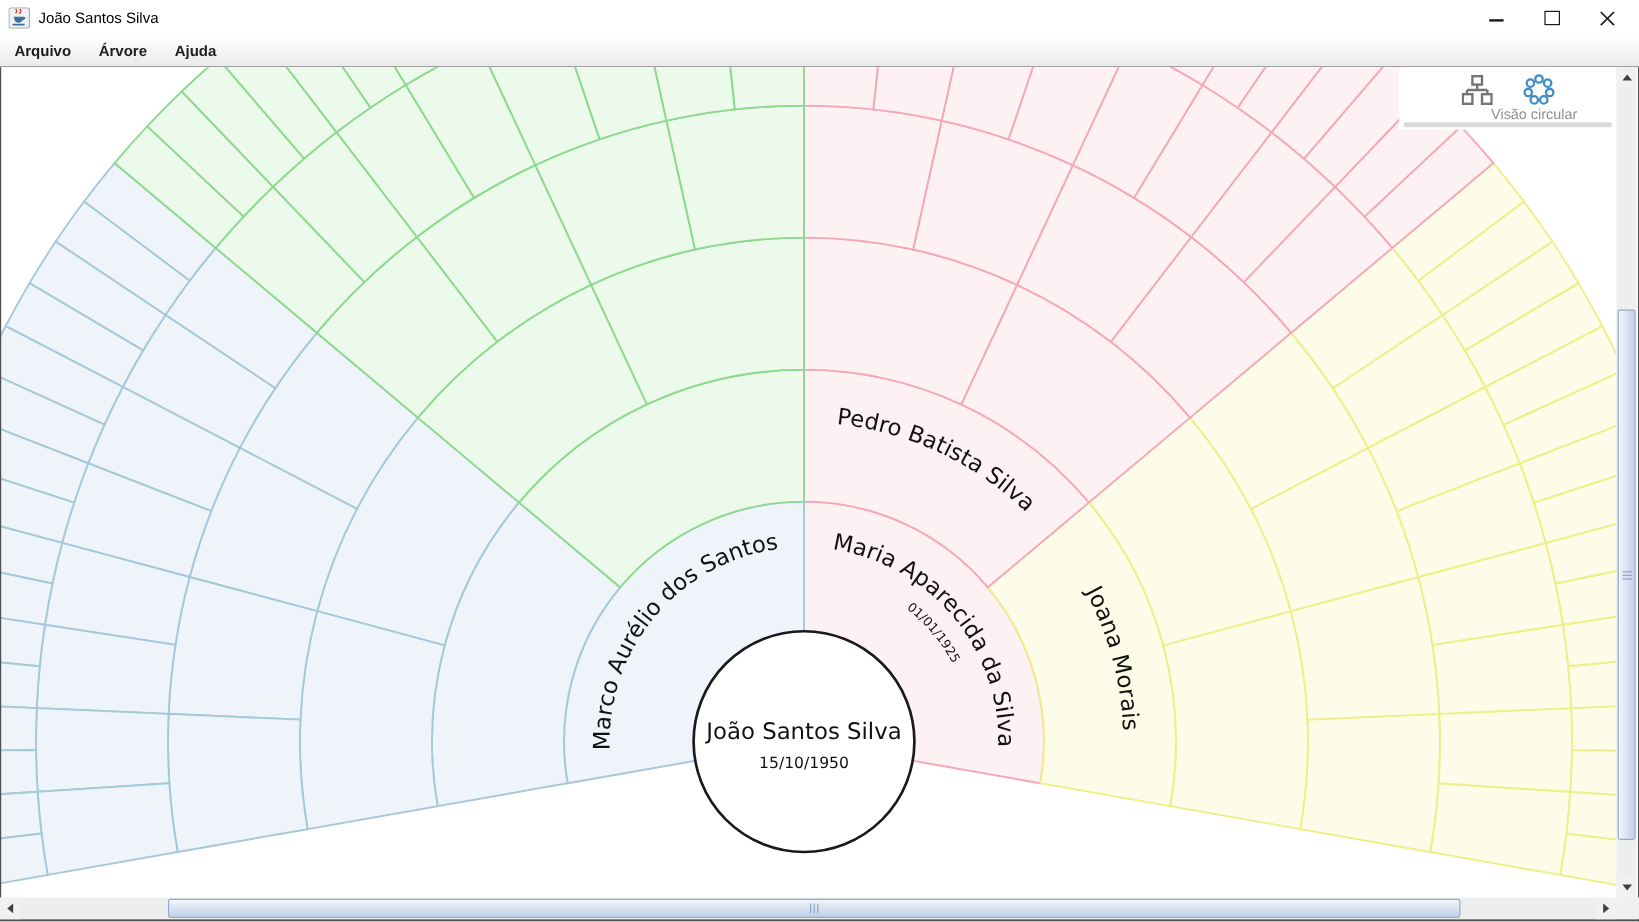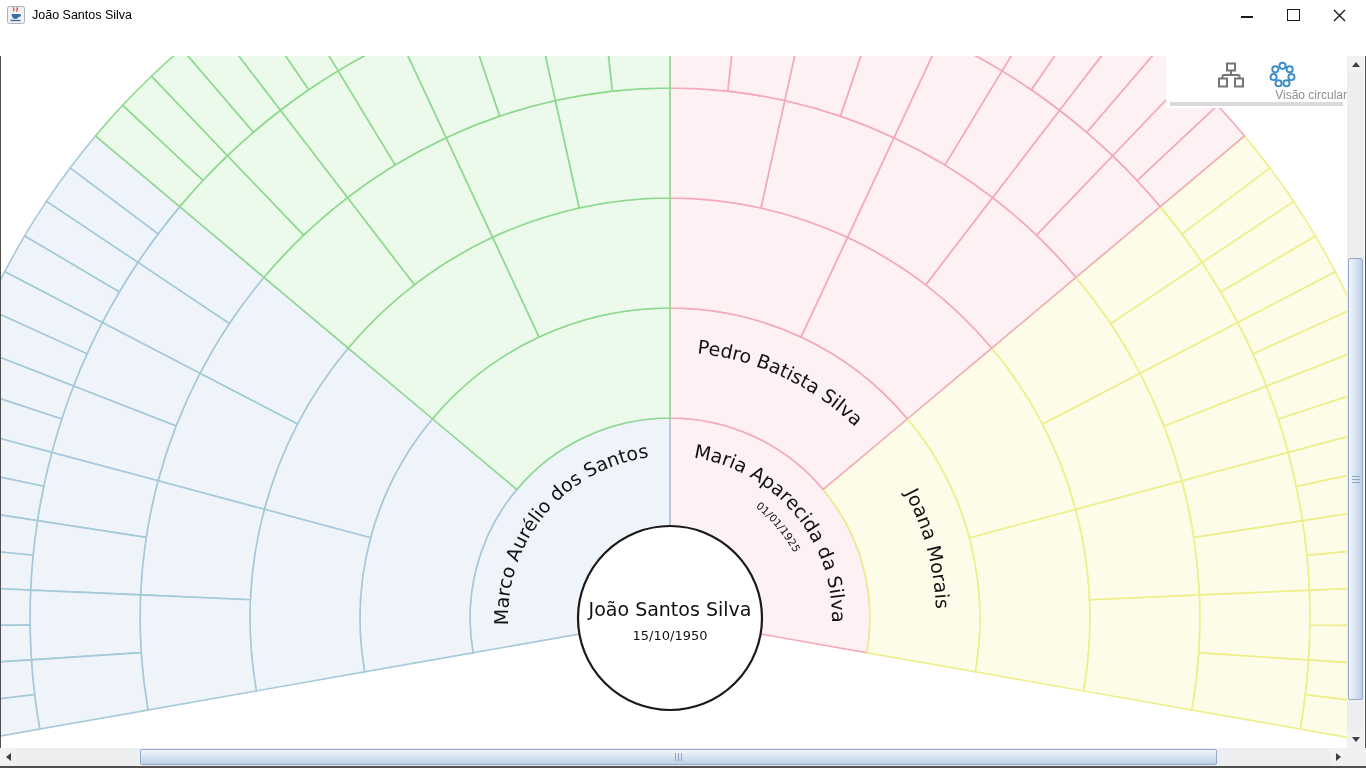--- a/index.html
+++ b/index.html
@@ -28,21 +28,21 @@
   #fan-svg { position:absolute; left:0; top:56px; width:1347px; height:692px; background:#fff; }
   #left-edge   { position:absolute; left:0;     top:56px;  width:1px;   height:710px; background:#4f4f4f; z-index:6; }
   #right-edge  { position:absolute; left:1365px;top:56px;  width:1px;   height:712px; background:#4f4f4f; z-index:6; }
   #bottom-edge { position:absolute; left:0;     top:766px; width:1366px;height:2px;   background:#4f4f4f; z-index:6; }
 
   
   #view-toolbar { position:absolute; left:1166px; top:56px; width:181px; height:52px;
                   background:#fff; z-index:5; }
   #view-icons { display:flex; justify-content:center; gap:24px; padding-top:5px; }
   .view-icon-btn { width:27px; height:27px; display:flex; align-items:center; justify-content:center; }
-  #view-mode-label { text-align:right; font-size:12px; color:#8f8f8f; margin-top:0px;padding-left:44px; }
+  #view-mode-label { text-align:center; font-size:12px; color:#8f8f8f; margin-top:0px;padding-left:44px; }
   #toolbar-divider { position:absolute; left:4px; right:4px; bottom:2px; height:4px; background:#dadada; }
 
   
   #v-scrollbar { position:absolute; left:1347px; top:56px; width:17px; height:692px;
                  background:#eceef0; z-index:7; }
   #h-scrollbar { position:absolute; left:0; top:748px; width:1347px; height:18px;
                  background:#eceef0; z-index:7; }
   .scroll-btn { position:absolute; background:#f1f1f1; display:flex; align-items:center; justify-content:center; }
   #btn-up    { left:0; top:0; width:17px; height:17px; }
   #btn-down  { left:0; bottom:0; width:17px; height:17px; }
@@ -86,20 +86,25 @@
         <div class="glyph-max"></div>
       </div>
       <div class="win-btn">
         <svg width="13" height="13" viewBox="0 0 13 13">
           <path d="M1 1 L12 12 M12 1 L1 12" stroke="#1a1a1a" stroke-width="1.4"></path>
         </svg>
       </div>
     </div>
   </div>
 
+  <div id="menubar">
+    <span class="menu-item">Arquivo</span>
+    <span class="menu-item">Árvore</span>
+    <span class="menu-item">Ajuda</span>
+  </div>
 
   <svg id="fan-svg" viewBox="0 0 1347 692" xmlns="http://www.w3.org/2000/svg">
       <path d="M 670.00 470.00 A 92 92 0 0 1 760.60 577.98 L 866.96 596.73 A 200 200 0 0 0 670.00 362.00 Z" fill="#fdf1f3" stroke="#f4a9b9" stroke-width="1.6"></path>
       <path d="M 579.40 577.98 A 92 92 0 0 1 670.00 470.00 L 670.00 362.00 A 200 200 0 0 0 473.04 596.73 Z" fill="#eef4f9" stroke="#a6c9da" stroke-width="1.6"></path>
       <path d="M 823.21 433.44 A 200 200 0 0 1 866.96 596.73 L 975.29 615.83 A 310 310 0 0 0 907.47 362.74 Z" fill="#fcfce9" stroke="#eeee8a" stroke-width="1.6"></path>
       <path d="M 670.00 362.00 A 200 200 0 0 1 823.21 433.44 L 907.47 362.74 A 310 310 0 0 0 670.00 252.00 Z" fill="#fdf1f3" stroke="#f4a9b9" stroke-width="1.6"></path>
       <path d="M 473.04 596.73 A 200 200 0 0 1 516.79 433.44 L 432.53 362.74 A 310 310 0 0 0 364.71 615.83 Z" fill="#eef4f9" stroke="#a6c9da" stroke-width="1.6"></path>
       <path d="M 516.79 433.44 A 200 200 0 0 1 670.00 362.00 L 670.00 252.00 A 310 310 0 0 0 432.53 362.74 Z" fill="#ebfaeb" stroke="#8fd98f" stroke-width="1.6"></path>
       <path d="M 969.44 481.77 A 310 310 0 0 1 975.29 615.83 L 1083.62 634.93 A 420 420 0 0 0 1075.69 453.30 Z" fill="#fcfce9" stroke="#eeee8a" stroke-width="1.6"></path>
       <path d="M 907.47 362.74 A 310 310 0 0 1 969.44 481.77 L 1075.69 453.30 A 420 420 0 0 0 991.74 292.03 Z" fill="#fcfce9" stroke="#eeee8a" stroke-width="1.6"></path>

